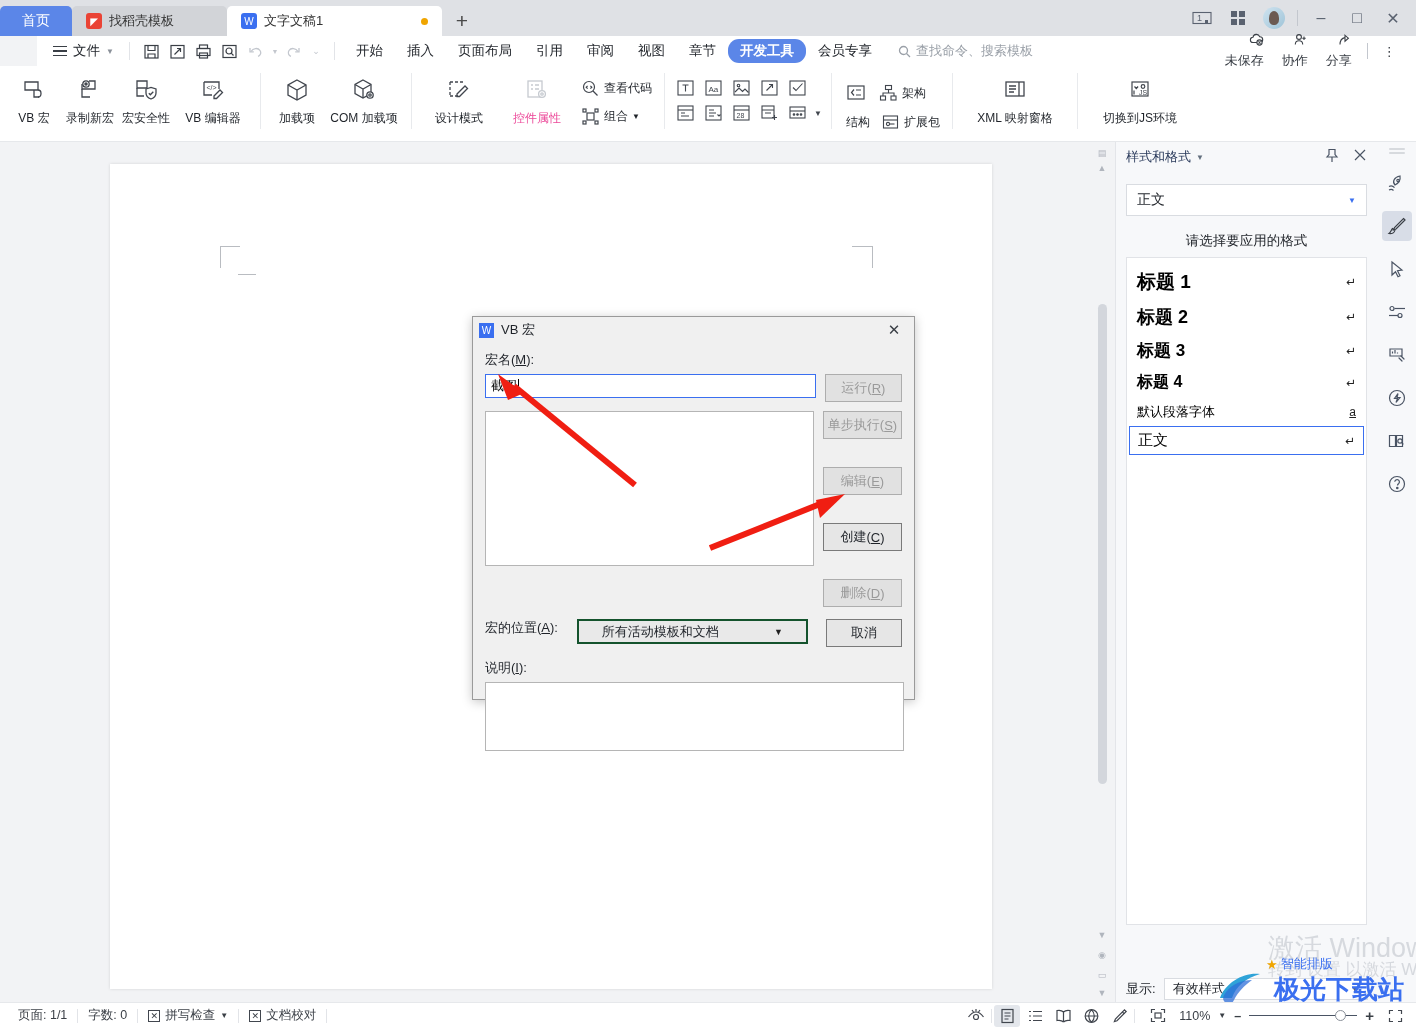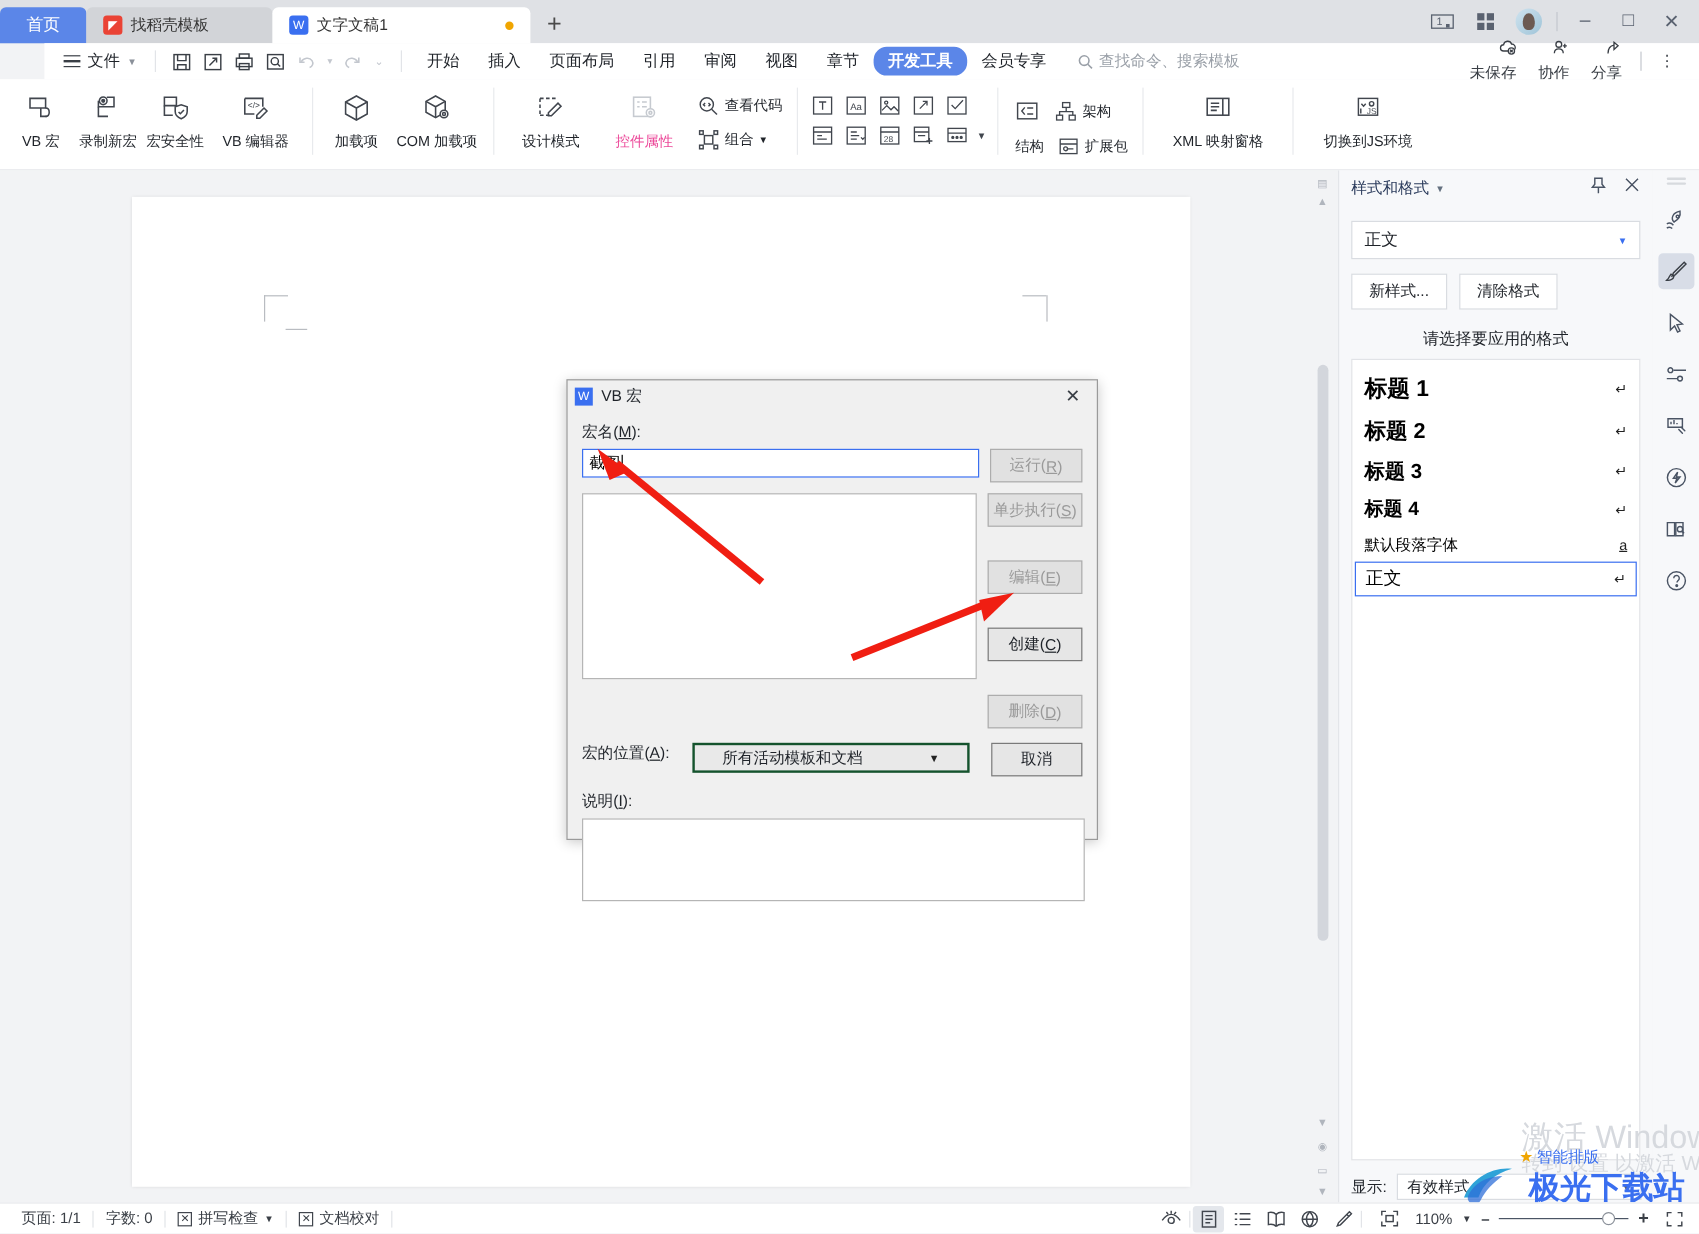--- a/index.html
+++ b/index.html
@@ -715,24 +715,20 @@
           <svg width="14" height="14" viewBox="0 0 14 14" stroke="#4a5464" stroke-width="1.2">
               <path d="M2 2l10 10M12 2L2 12"></path>
             </svg>
         </span>
       </span>
     </div>
     <div class="pcombo">
       <span>正文</span>
       <span class="arw">▼</span>
     </div>
-    <div class="pbtns">
-      <div class="pbtn">新样式...</div>
-      <div class="pbtn">清除格式</div>
-    </div>
     <div class="plabel">请选择要应用的格式</div>
     <div class="stylelist">
       <div class="srowitem">
         <span class="sname h1">标题 1</span>
         <span class="smark">↵</span>
       </div>
       <div class="srowitem">
         <span class="sname h2">标题 2</span>
         <span class="smark">↵</span>
       </div>

